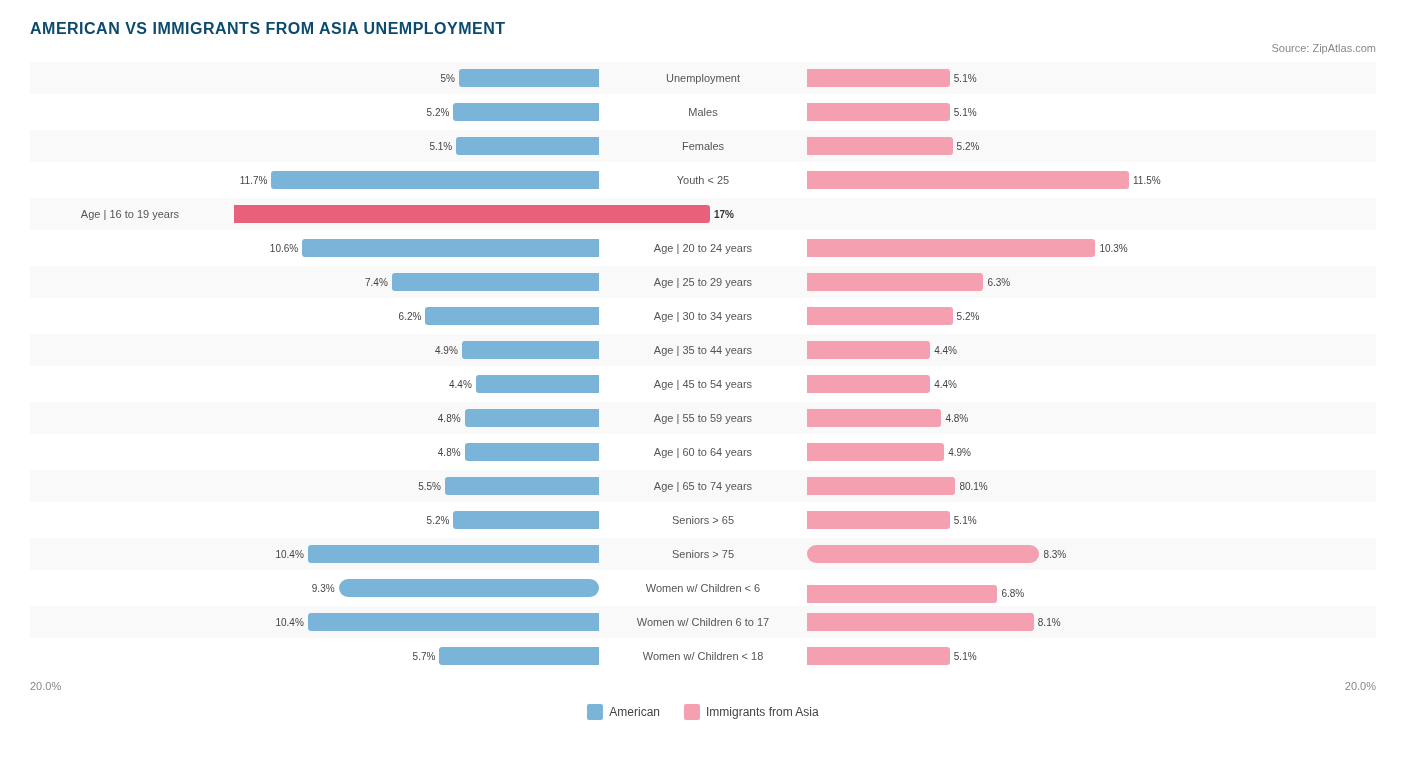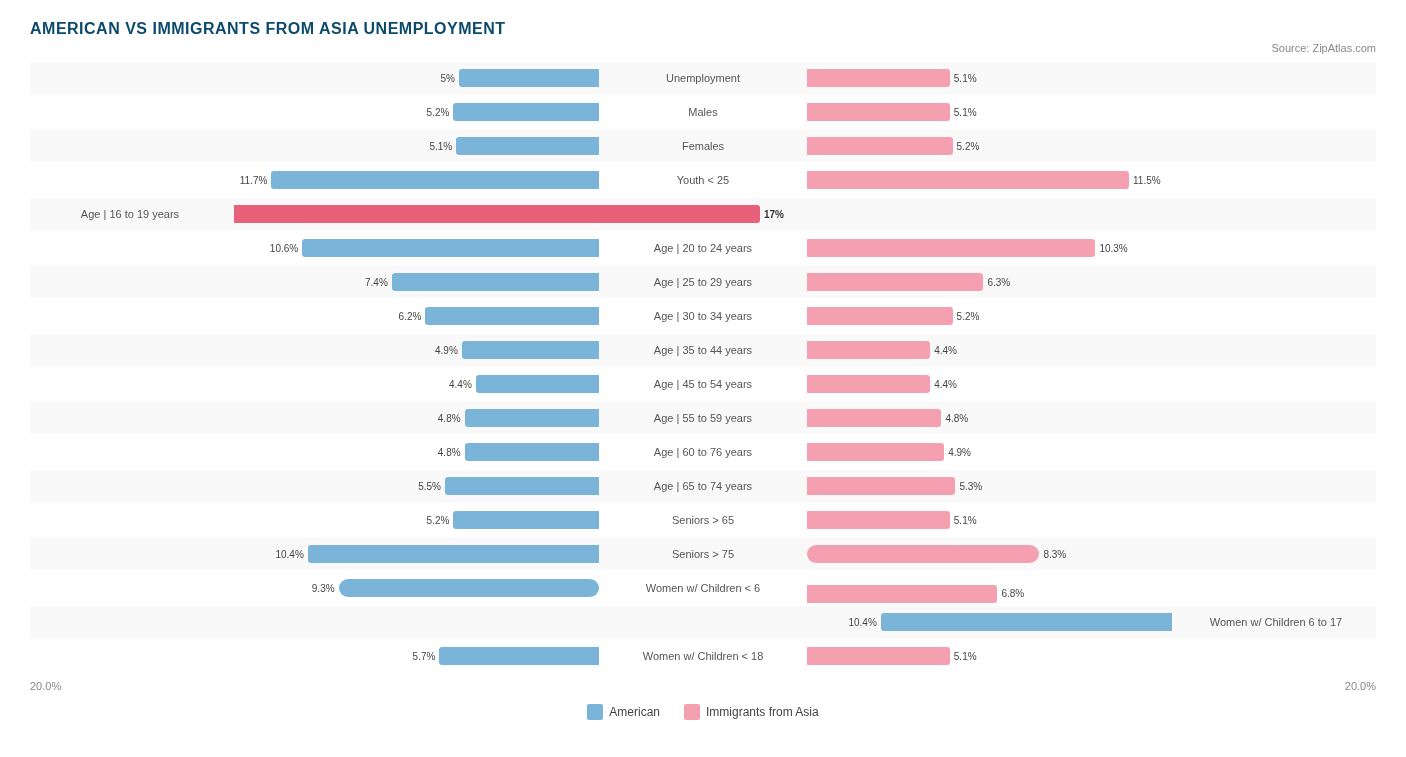--- a/index.html
+++ b/index.html
@@ -228,21 +228,21 @@
     <div class="label-center">Youth &lt; 25</div>
     <div class="bar-right-container">
       <div class="bar-right " style="width:322px;">
         <span class="val-right ">11.5%</span>
       </div>
     </div>
   </div>
       <div class="row row-bg-light">
     <div class="label-center">Age | 16 to 19 years</div>
     <div class="bar-right-container">
-      <div class="bar-right highlight" style="width:526px;padding-left:24px;">
+      <div class="bar-right highlight" style="width:476px;padding-left:24px;">
         <span class="val-right highlight">17%</span>
       </div>
     </div>
   </div>
       <div class="row row-bg-white">
     <div class="bar-left-container">
       <div class="bar-left " style="width:296.8px;">
         <span class="val-left ">10.6%</span>
       </div>
     </div>
@@ -317,37 +317,37 @@
         <span class="val-right ">4.8%</span>
       </div>
     </div>
   </div>
       <div class="row row-bg-white">
     <div class="bar-left-container">
       <div class="bar-left " style="width:134.4px;">
         <span class="val-left ">4.8%</span>
       </div>
     </div>
-    <div class="label-center">Age | 60 to 76 years</div>
+    <div class="label-center">Age | 60 to 64 years</div>
     <div class="bar-right-container">
       <div class="bar-right " style="width:137.20000000000002px;">
         <span class="val-right ">4.9%</span>
       </div>
     </div>
   </div>
       <div class="row row-bg-light">
     <div class="bar-left-container">
       <div class="bar-left " style="width:154px;">
         <span class="val-left ">5.5%</span>
       </div>
     </div>
     <div class="label-center">Age | 65 to 74 years</div>
     <div class="bar-right-container">
       <div class="bar-right " style="width:148.4px;">
-        <span class="val-right ">5.3%</span>
+        <span class="val-right ">80.1%</span>
       </div>
     </div>
   </div>
       <div class="row row-bg-white">
     <div class="bar-left-container">
       <div class="bar-left " style="width:145.6px;">
         <span class="val-left ">5.2%</span>
       </div>
     </div>
     <div class="label-center">Seniors &gt; 65</div>
@@ -383,20 +383,25 @@
       </div>
     </div>
   </div>
       <div class="row row-bg-light">
     <div class="bar-left-container">
       <div class="bar-left " style="width:291.2px;">
         <span class="val-left ">10.4%</span>
       </div>
     </div>
     <div class="label-center">Women w/ Children 6 to 17</div>
+    <div class="bar-right-container">
+      <div class="bar-right " style="width:226.79999999999998px;">
+        <span class="val-right ">8.1%</span>
+      </div>
+    </div>
   </div>
       <div class="row row-bg-white">
     <div class="bar-left-container">
       <div class="bar-left " style="width:159.60000000000002px;">
         <span class="val-left ">5.7%</span>
       </div>
     </div>
     <div class="label-center">Women w/ Children &lt; 18</div>
     <div class="bar-right-container">
       <div class="bar-right " style="width:142.8px;">

